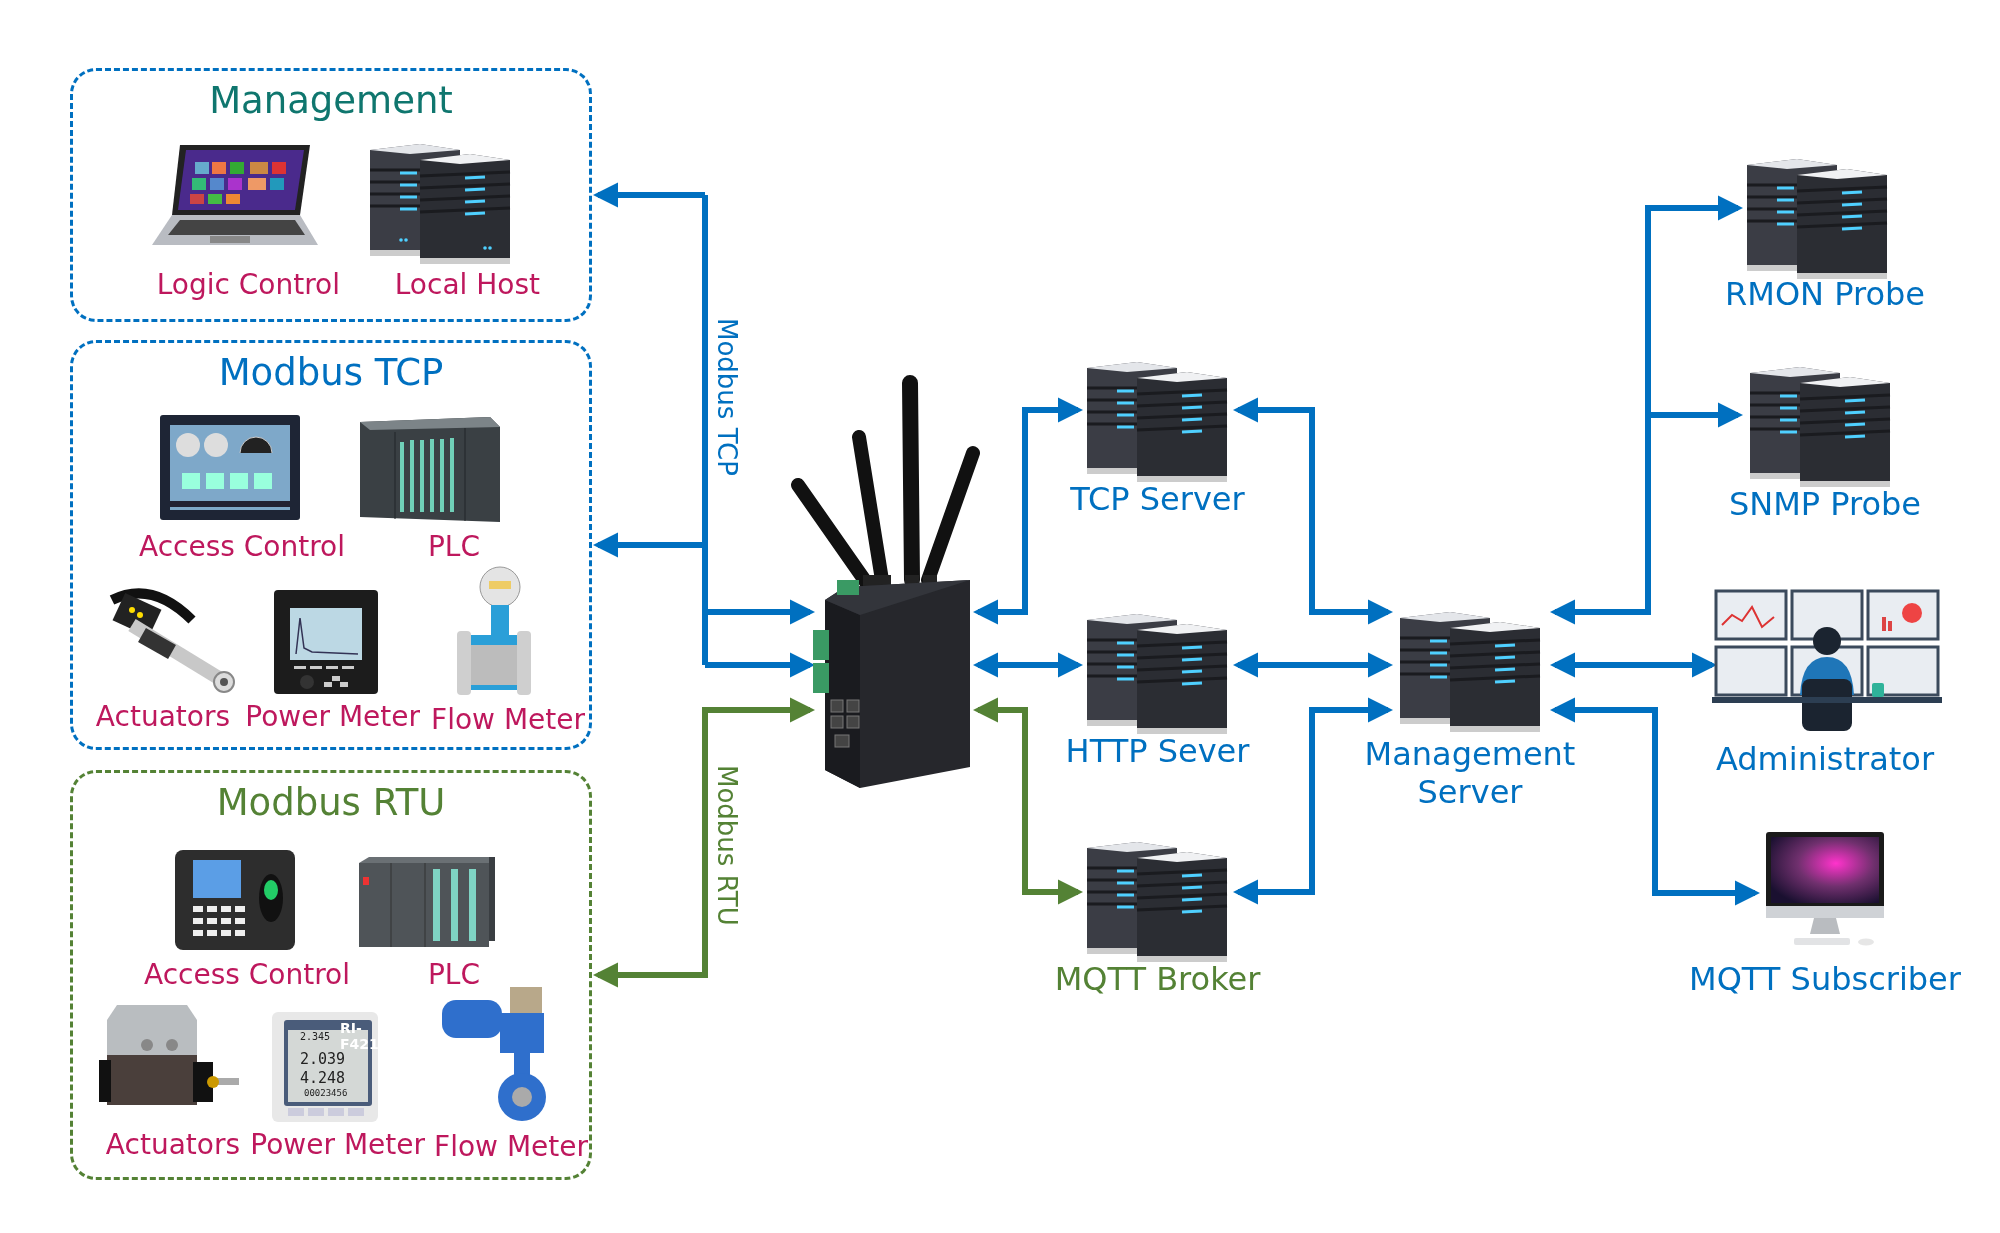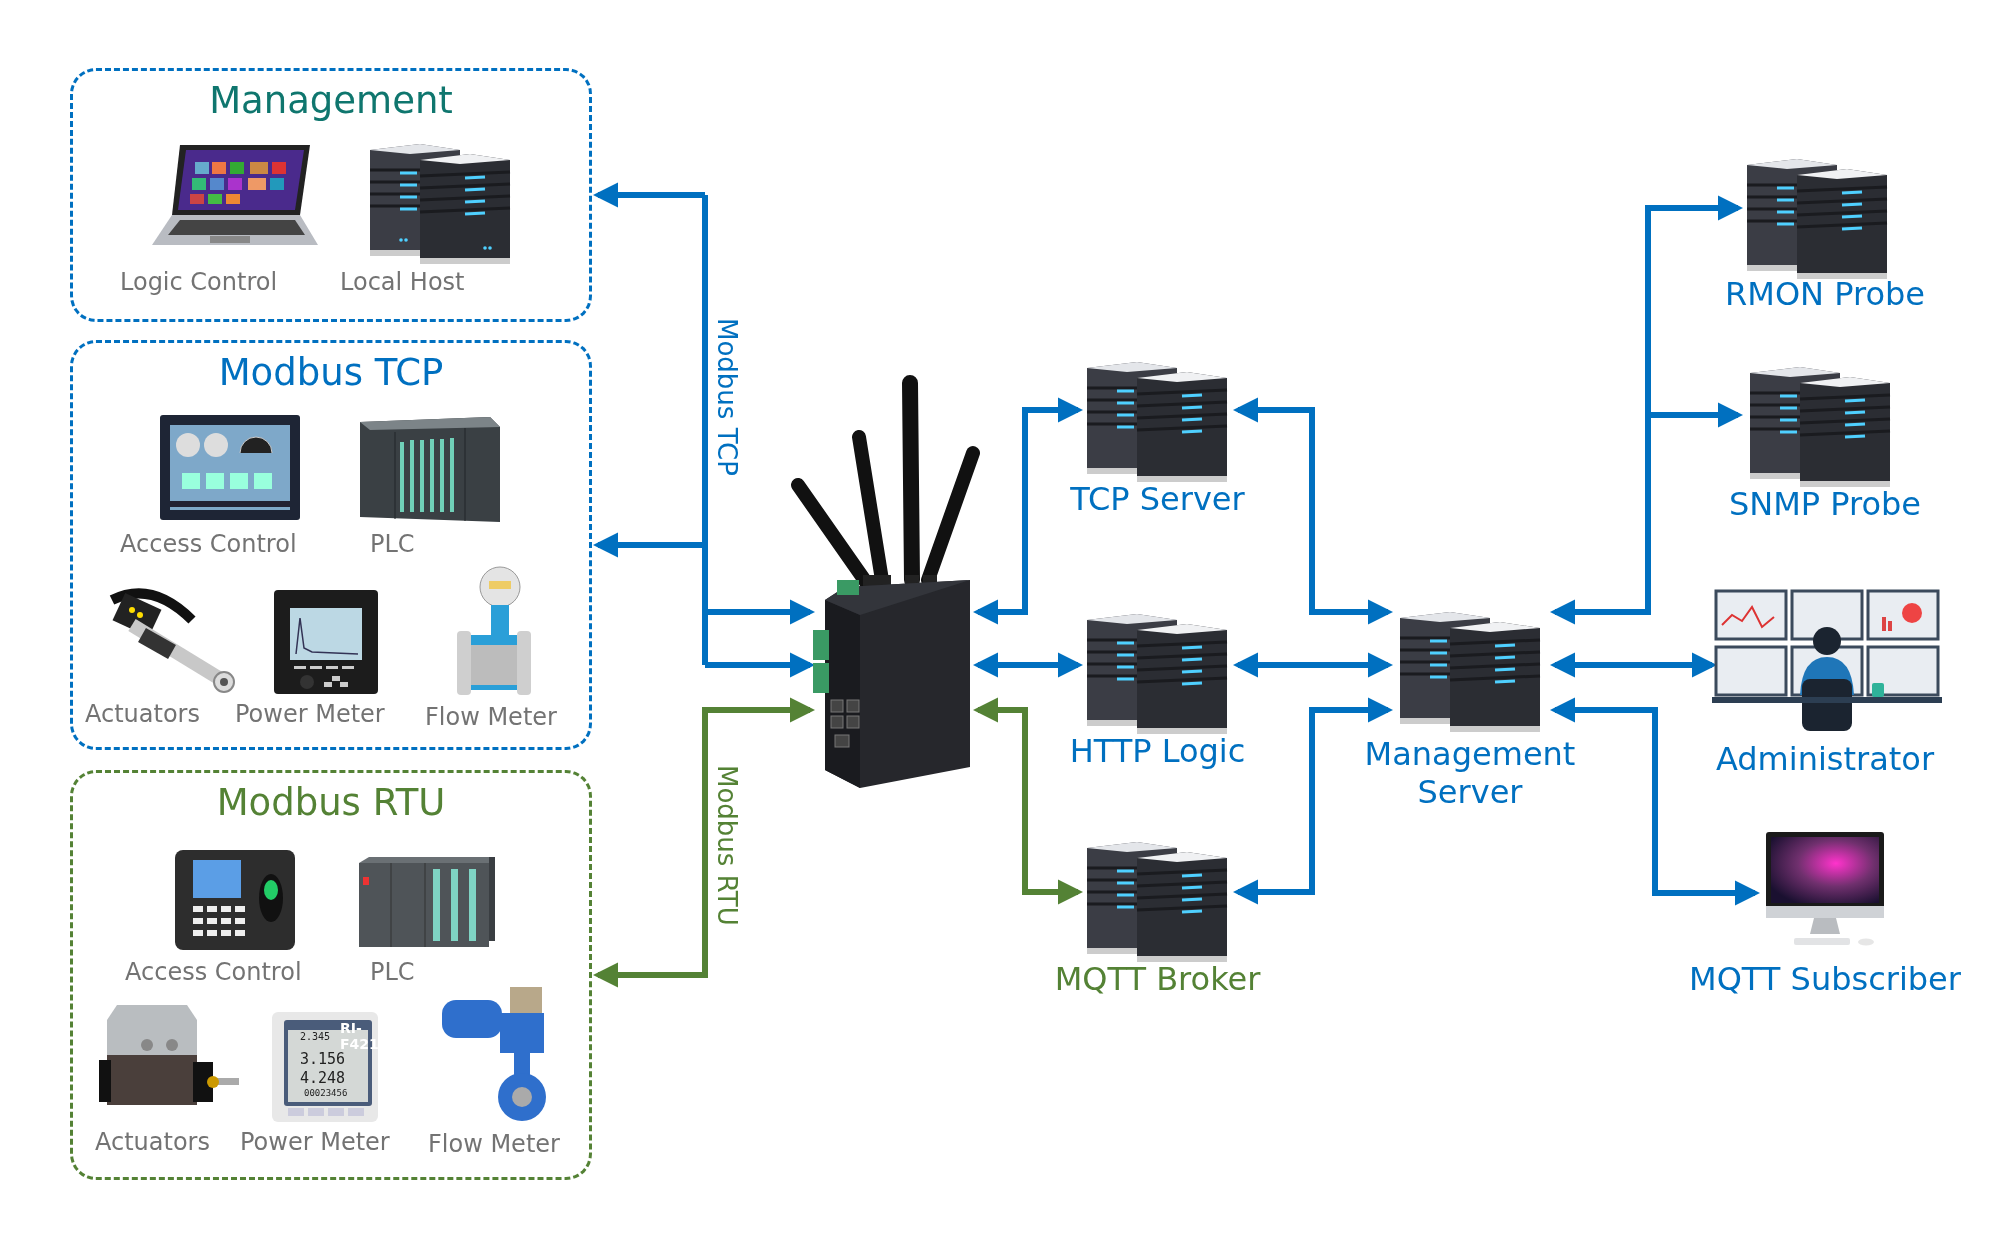--- a/index.html
+++ b/index.html
@@ -1,20 +1,20 @@
 <!DOCTYPE html>
 <html><head>
 <meta charset="utf-8">
 <style>
   html, body { margin:0; padding:0; background:#ffffff; }
   body { width:2000px; height:1233px; position:relative; overflow:hidden;
          font-family:"DejaVu Sans", "Liberation Sans", sans-serif; }
   .group-box { position:absolute; border:3px dashed; border-radius:26px; box-sizing:border-box; }
   .group-title { position:absolute; left:0; right:0; text-align:center; font-size:37px; }
-  .lbl { position:absolute; text-align:left; white-space:nowrap; font-size:24px; color:#737373; }
+  .lbl { position:absolute; text-align:right; white-space:nowrap; font-size:28px; color:#be185d; }
   .node-lbl { position:absolute; text-align:center; white-space:nowrap; font-size:32px; }
   .vlbl { position:absolute; writing-mode:vertical-rl; font-size:26px; white-space:nowrap; }
   svg#wires { position:absolute; left:0; top:0; }
   
   .server { position:absolute; width:150px; height:120px; }
   .device { position:absolute; }
 </style>
 </head>
 <body>
 
@@ -280,21 +280,21 @@
     <rect x="18" y="20" width="80" height="72" fill="#d4d8d6"></rect>
     <g fill="#ccd">
         <rect x="18" y="98" width="16" height="8"></rect>
         <rect x="38" y="98" width="16" height="8"></rect>
         <rect x="58" y="98" width="16" height="8"></rect>
         <rect x="78" y="98" width="16" height="8"></rect>
       </g>
   </svg>
   <div style="position:absolute; left:70px; top:10px; font-size:14px; color:#fff; font-weight:bold;">RI-F421</div>
   <div style="position:absolute; left:30px; top:21px; font-size:10px; font-family:'DejaVu Sans Mono', monospace; color:#222;">2.345</div>
-  <div style="position:absolute; left:30px; top:40px; font-size:15px; font-family:'DejaVu Sans Mono', monospace; color:#222;">3.156</div>
+  <div style="position:absolute; left:30px; top:40px; font-size:15px; font-family:'DejaVu Sans Mono', monospace; color:#222;">2.039</div>
   <div style="position:absolute; left:30px; top:59px; font-size:15px; font-family:'DejaVu Sans Mono', monospace; color:#222;">4.248</div>
   <div style="position:absolute; left:34px; top:78px; font-size:9px; font-family:'DejaVu Sans Mono', monospace; color:#222;">00023456</div>
 </div>
 <div class="lbl" style="left:240px; top:1128px; width:185px;">Power Meter</div>
 
 <div class="device" style="left:440px; top:985px; width:120px; height:140px;">
   <svg width="120" height="140" viewBox="0 0 120 140">
     <rect x="2" y="15" width="60" height="38" rx="14" fill="#2f6fcc"></rect>
     <rect x="70" y="2" width="32" height="26" fill="#b8a88a"></rect>
     <rect x="60" y="28" width="44" height="40" fill="#2f6fcc"></rect>
@@ -399,21 +399,21 @@
         <line x1="35" y1="69" x2="52" y2="69"></line>
         <line x1="100" y1="38" x2="120" y2="37"></line>
         <line x1="100" y1="50" x2="120" y2="49"></line>
         <line x1="100" y1="62" x2="120" y2="61"></line>
         <line x1="100" y1="74" x2="120" y2="73"></line>
       </g>
     <rect x="5" y="110" width="50" height="6" fill="#ccc"></rect>
       <rect x="55" y="118" width="90" height="6" fill="#ccc"></rect>
   </svg>
 </div>
-<div class="node-lbl" style="left:1050px; top:732px; width:215px; color:#0070C0;">HTTP Logic</div>
+<div class="node-lbl" style="left:1050px; top:732px; width:215px; color:#0070C0;">HTTP Sever</div>
 
 <div class="server" style="left:1082px; top:838px;">
   <svg width="150" height="125" viewBox="0 0 150 125">
     <path d="M5,10 L55,4 L95,10 L95,110 L5,110 z" fill="#3b3d45"></path>
       <path d="M5,10 L55,4 L95,10 L45,14 z" fill="#e4e6ea"></path>
     <path d="M55,20 L105,14 L145,20 L145,118 L55,118 z" fill="#2b2d33"></path>
       <path d="M55,20 L105,14 L145,20 L95,24 z" fill="#f0f1f3"></path>
     <g stroke="#1a1b1f" stroke-width="3">
         <line x1="5" y1="30" x2="55" y2="30"></line>
         <line x1="5" y1="42" x2="55" y2="42"></line>

